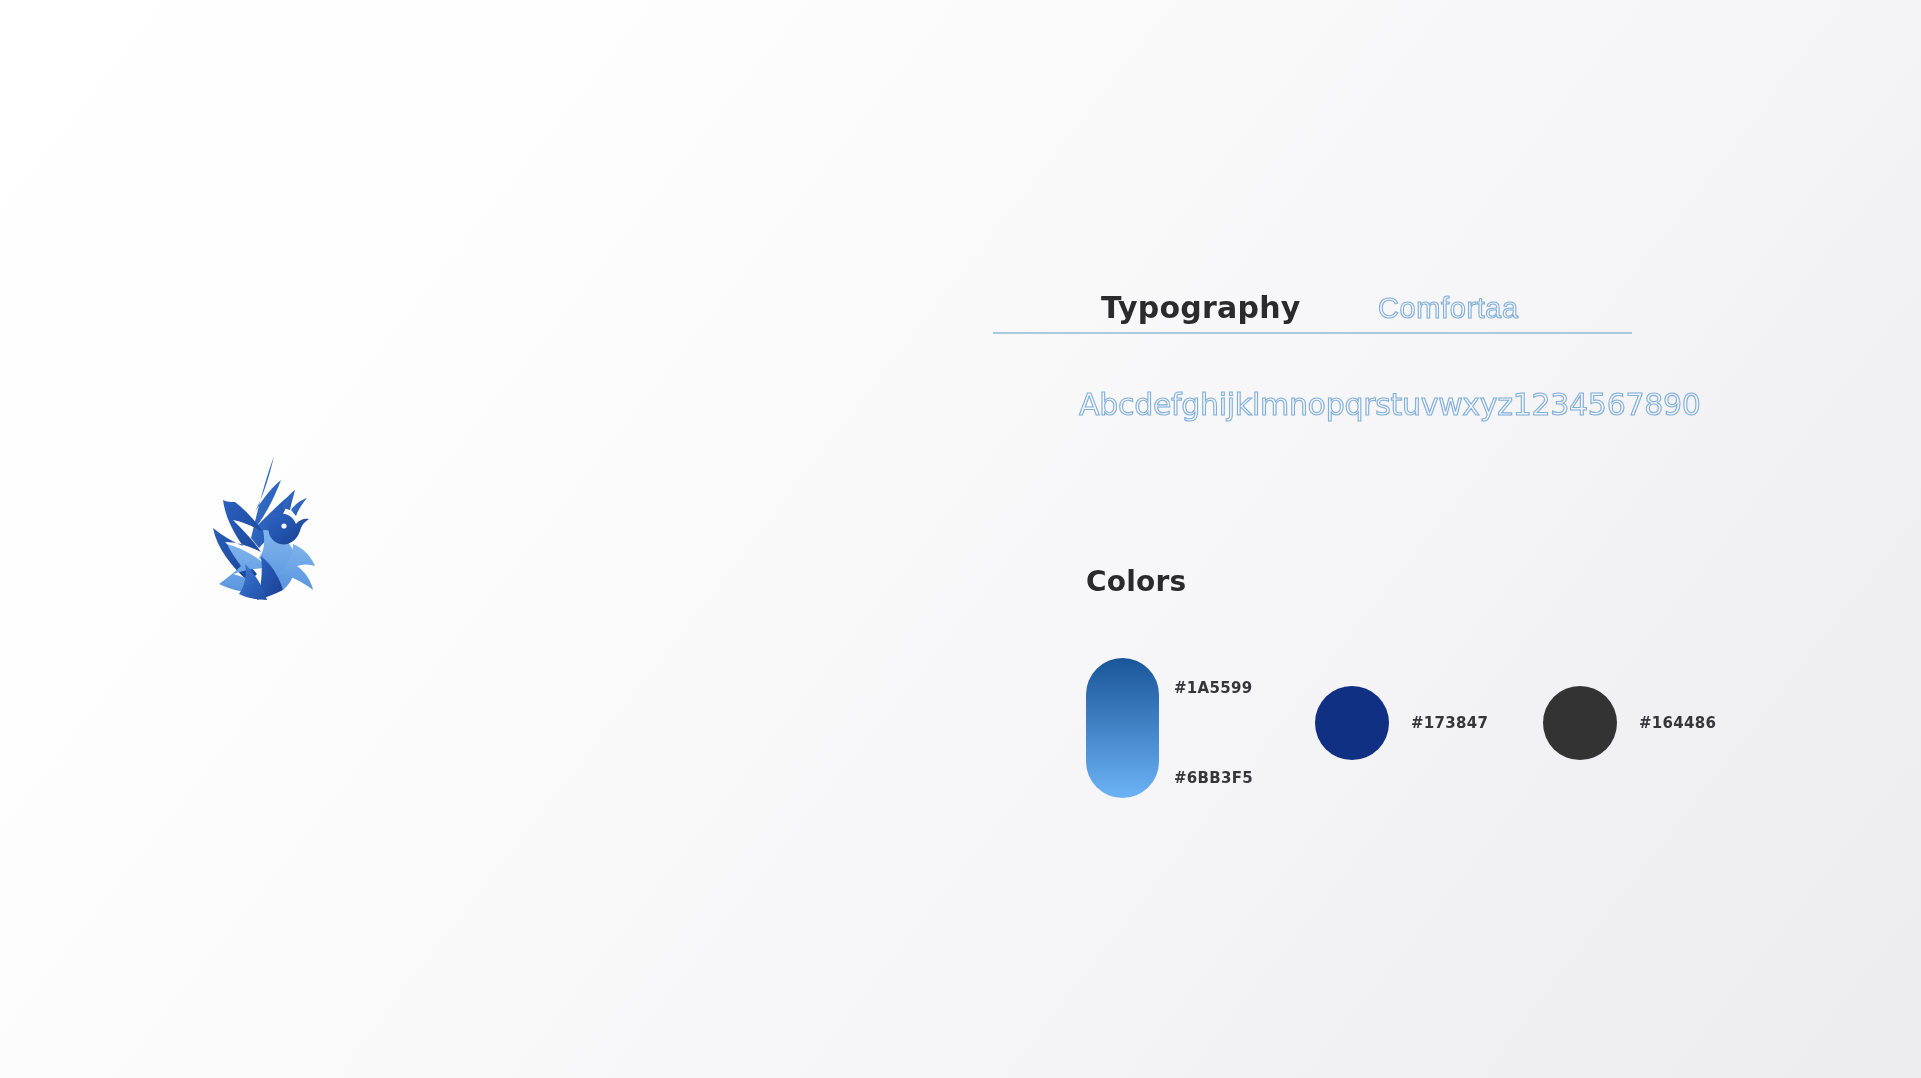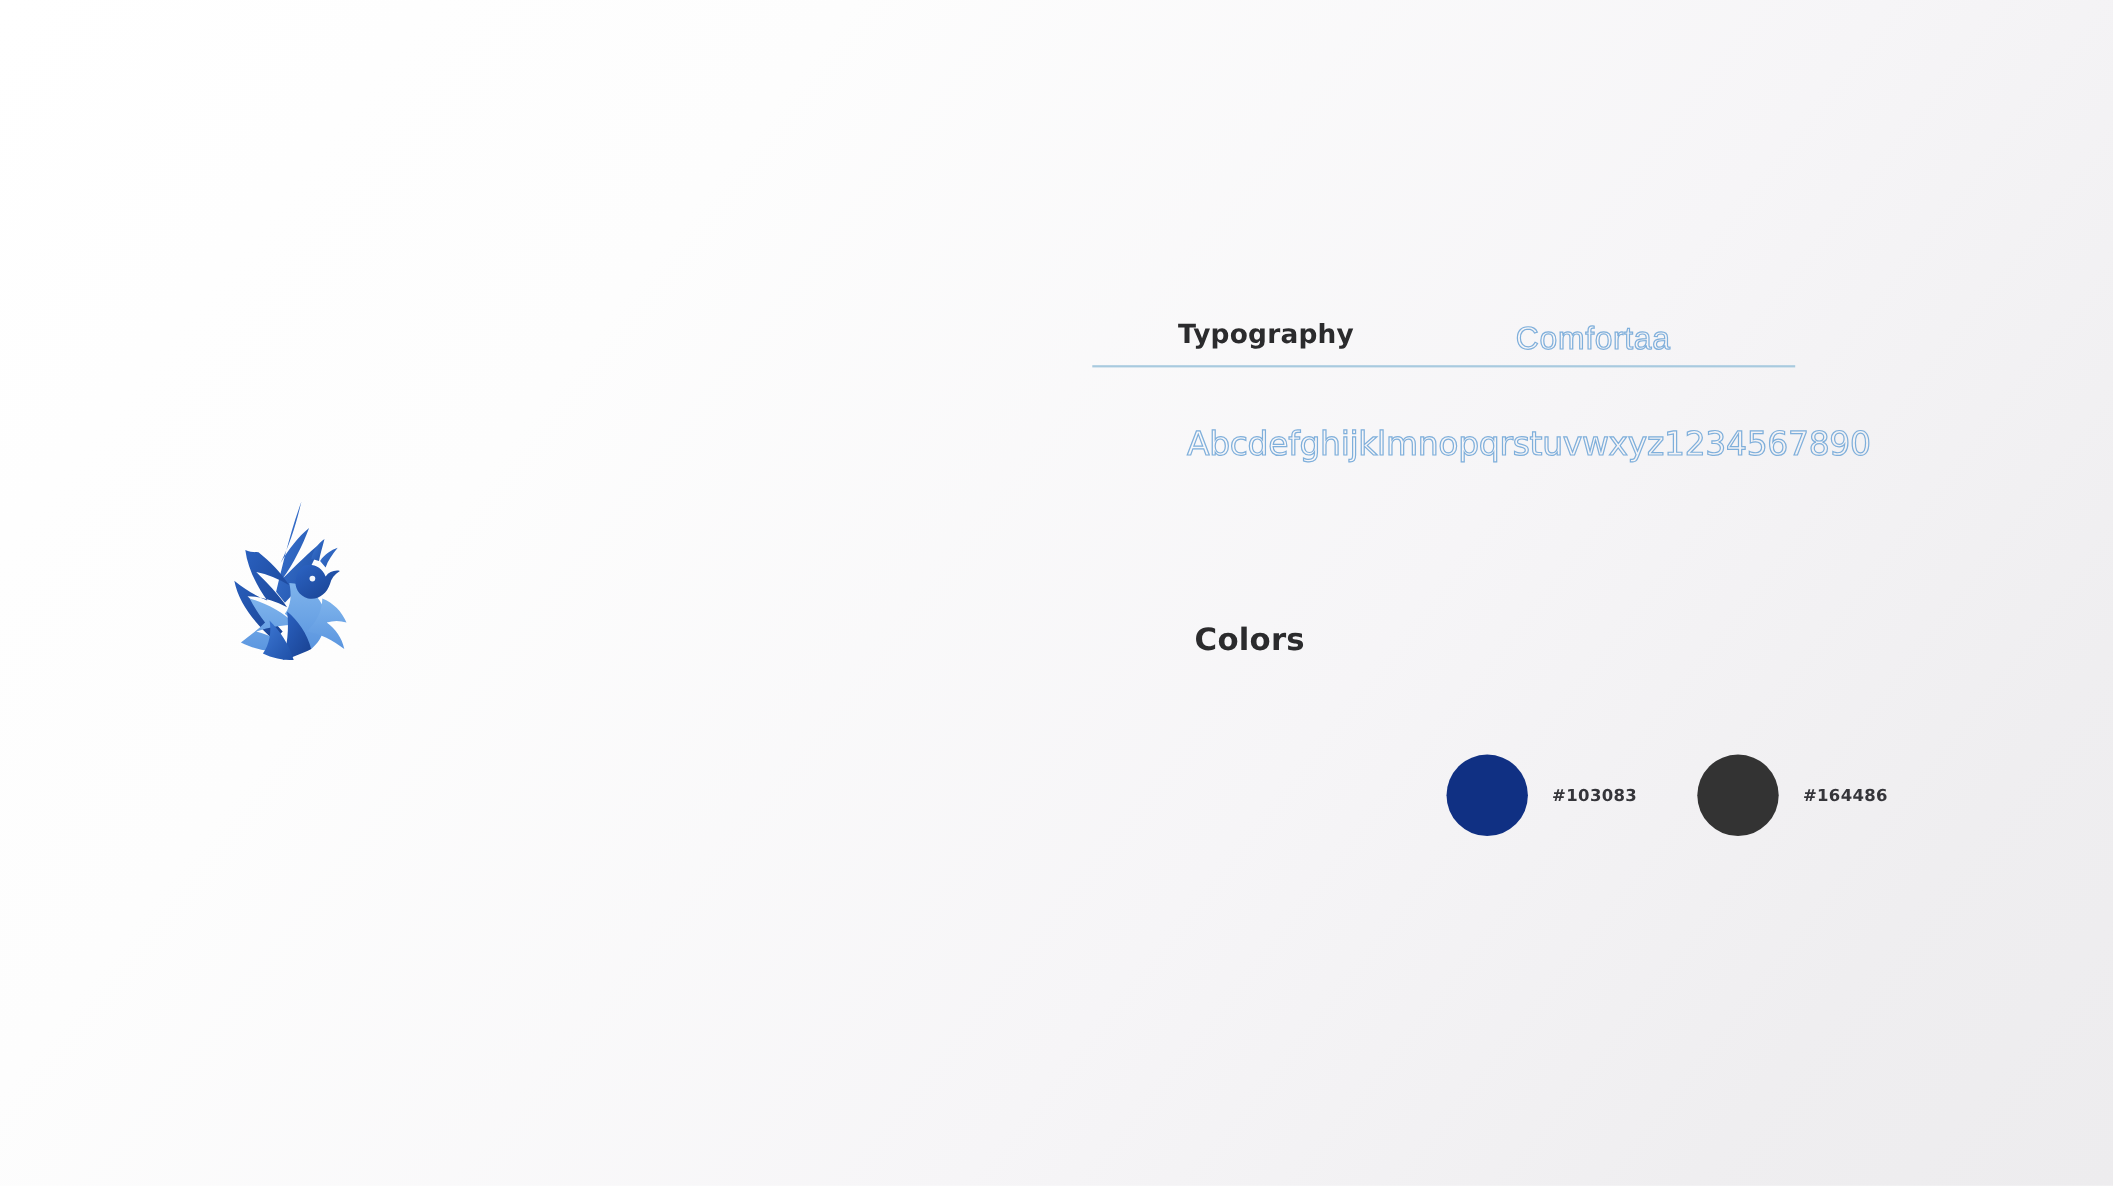--- a/index.html
+++ b/index.html
@@ -50,24 +50,24 @@
     left: 993px;
     top: 292px;
     width: 640px;
   }
   .type-header-row {
     position: relative;
     height: 42px;
   }
   .type-title {
     position: absolute;
-    left: 78px;
+    left: 108px;
     top: 0;
     font-family: "DejaVu Sans", sans-serif;
-    font-size: 24px;
+    font-size: 30px;
     font-weight: 700;
     color: #2B2B2D;
     letter-spacing: 0.2px;
     line-height: 1.05;
     white-space: nowrap;
   }
   .type-face-name {
     position: absolute;
     left: 385px;
     top: 1px;
@@ -227,24 +227,29 @@
       <div class="type-rule" style="background: rgb(168, 202, 223);"></div>
     </div>
     <div class="type-specimen" style="-webkit-text-stroke: 1.1px rgb(127, 175, 219);">Abcdefghijklmnopqrstuvwxyz1234567890</div>
   </div>
 
   <div class="colors-section">
     <div class="colors-title">Colors</div>
 
     <div class="swatch-row">
 
+      <div class="swatch-gradient-group">
+        <div class="swatch-pill" id="gradient-pill" style="background: linear-gradient(rgb(26, 85, 153) 0%, rgb(107, 179, 245) 100%);"></div>
+        <div class="hex-label hex-top">#1A5599</div>
+        <div class="hex-label hex-bottom">#6BB3F5</div>
+      </div>
 
       <div class="swatch-circle-group navy">
         <div class="swatch-circle" id="circle-navy" style="background: rgb(16, 48, 131);"></div>
-        <div class="hex-label">#103083</div>
+        <div class="hex-label">#173847</div>
       </div>
 
       <div class="swatch-circle-group dark">
         <div class="swatch-circle" id="circle-dark" style="background: rgb(51, 51, 51);"></div>
         <div class="hex-label">#164486</div>
       </div>
 
     </div>
   </div>
 

